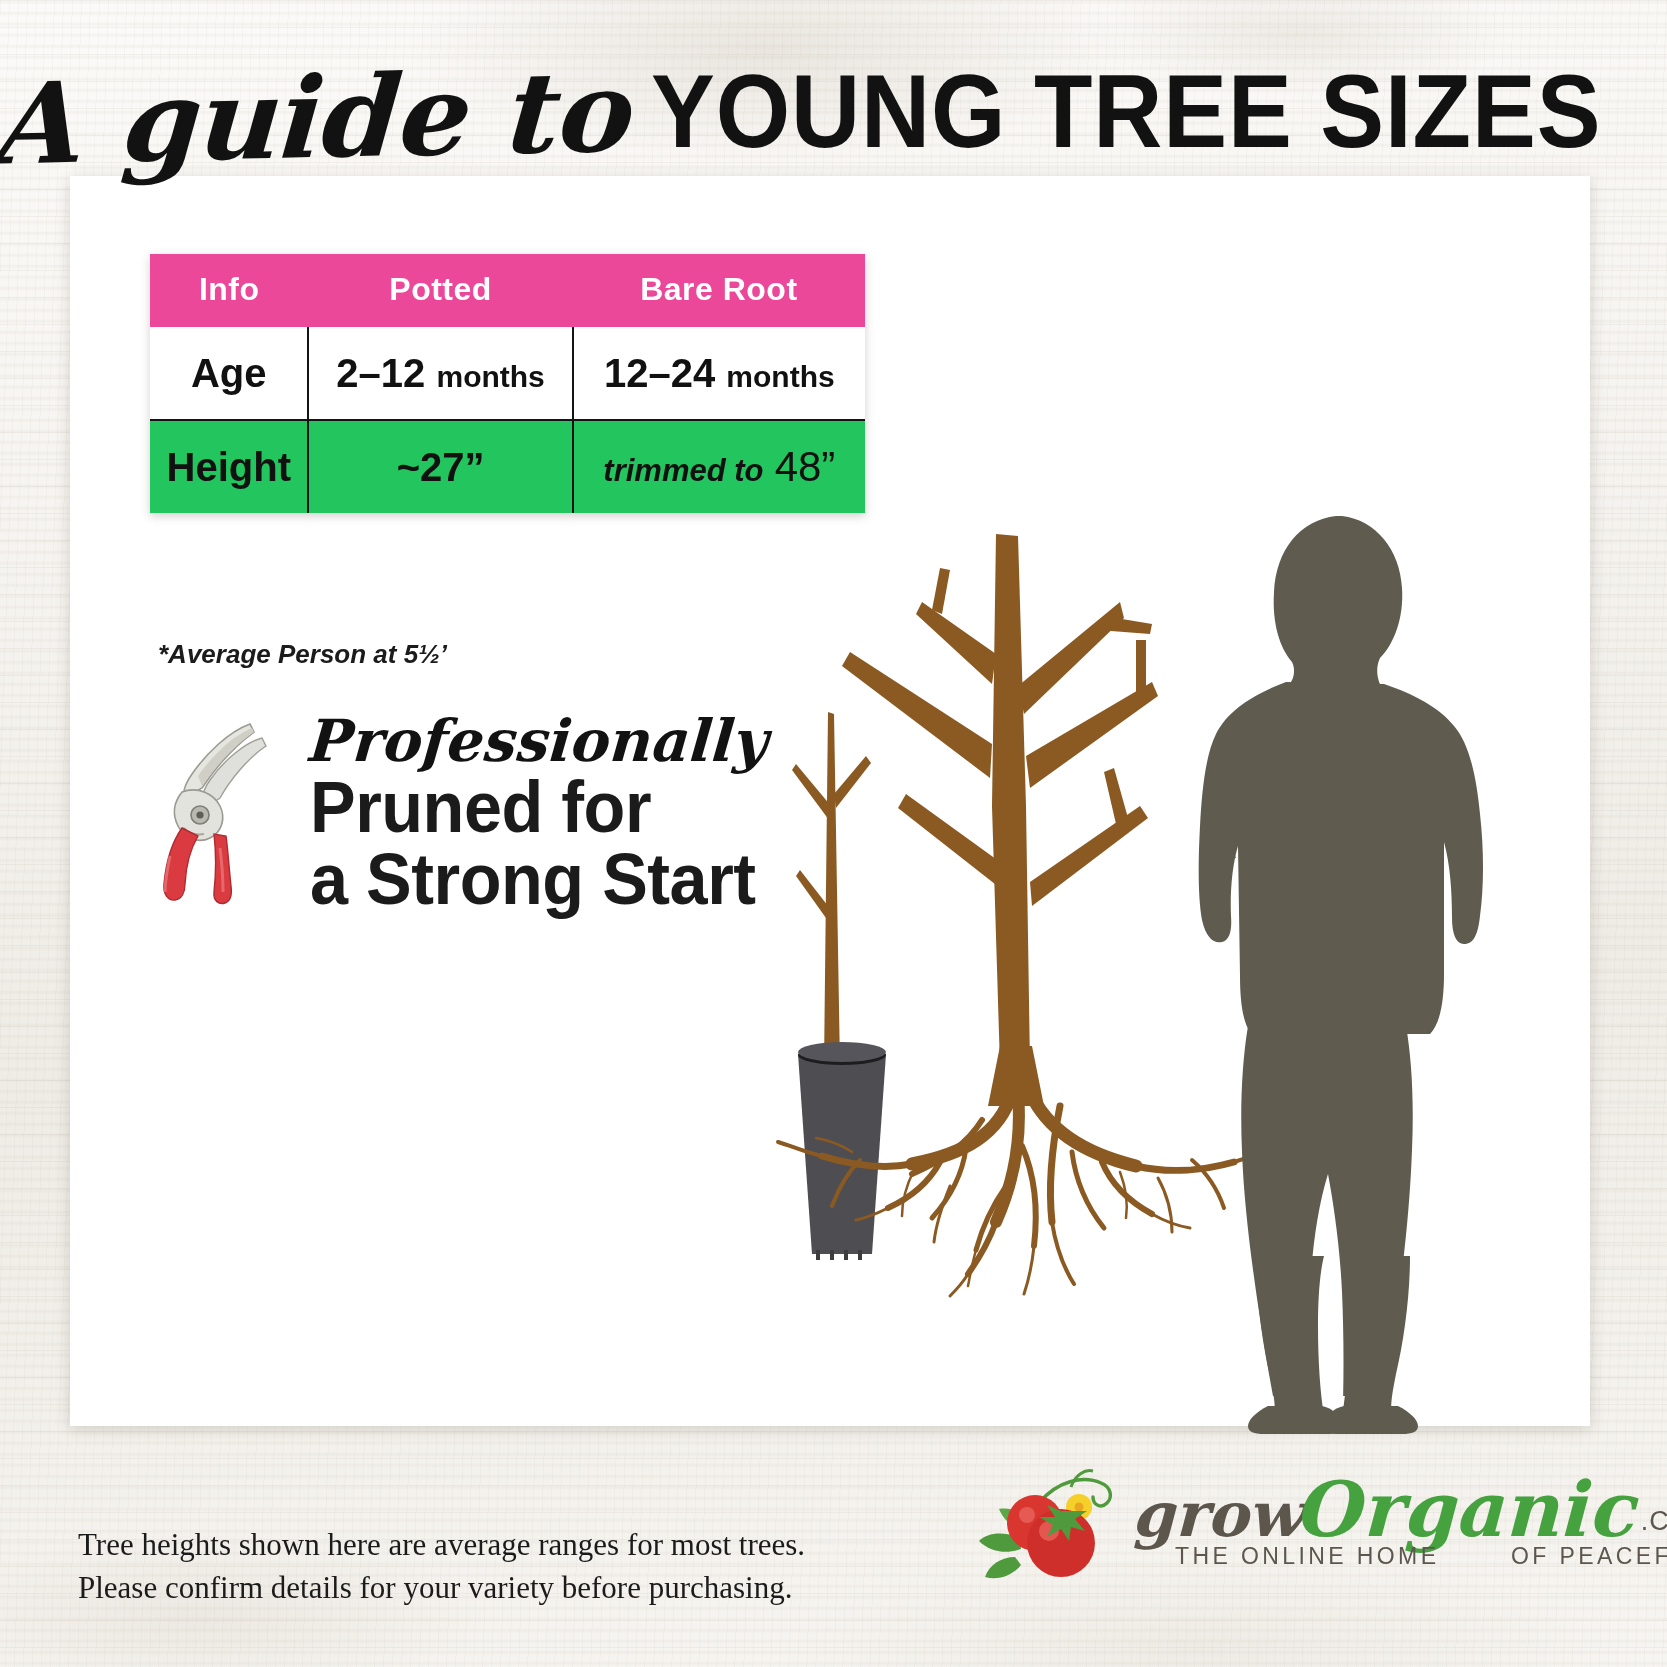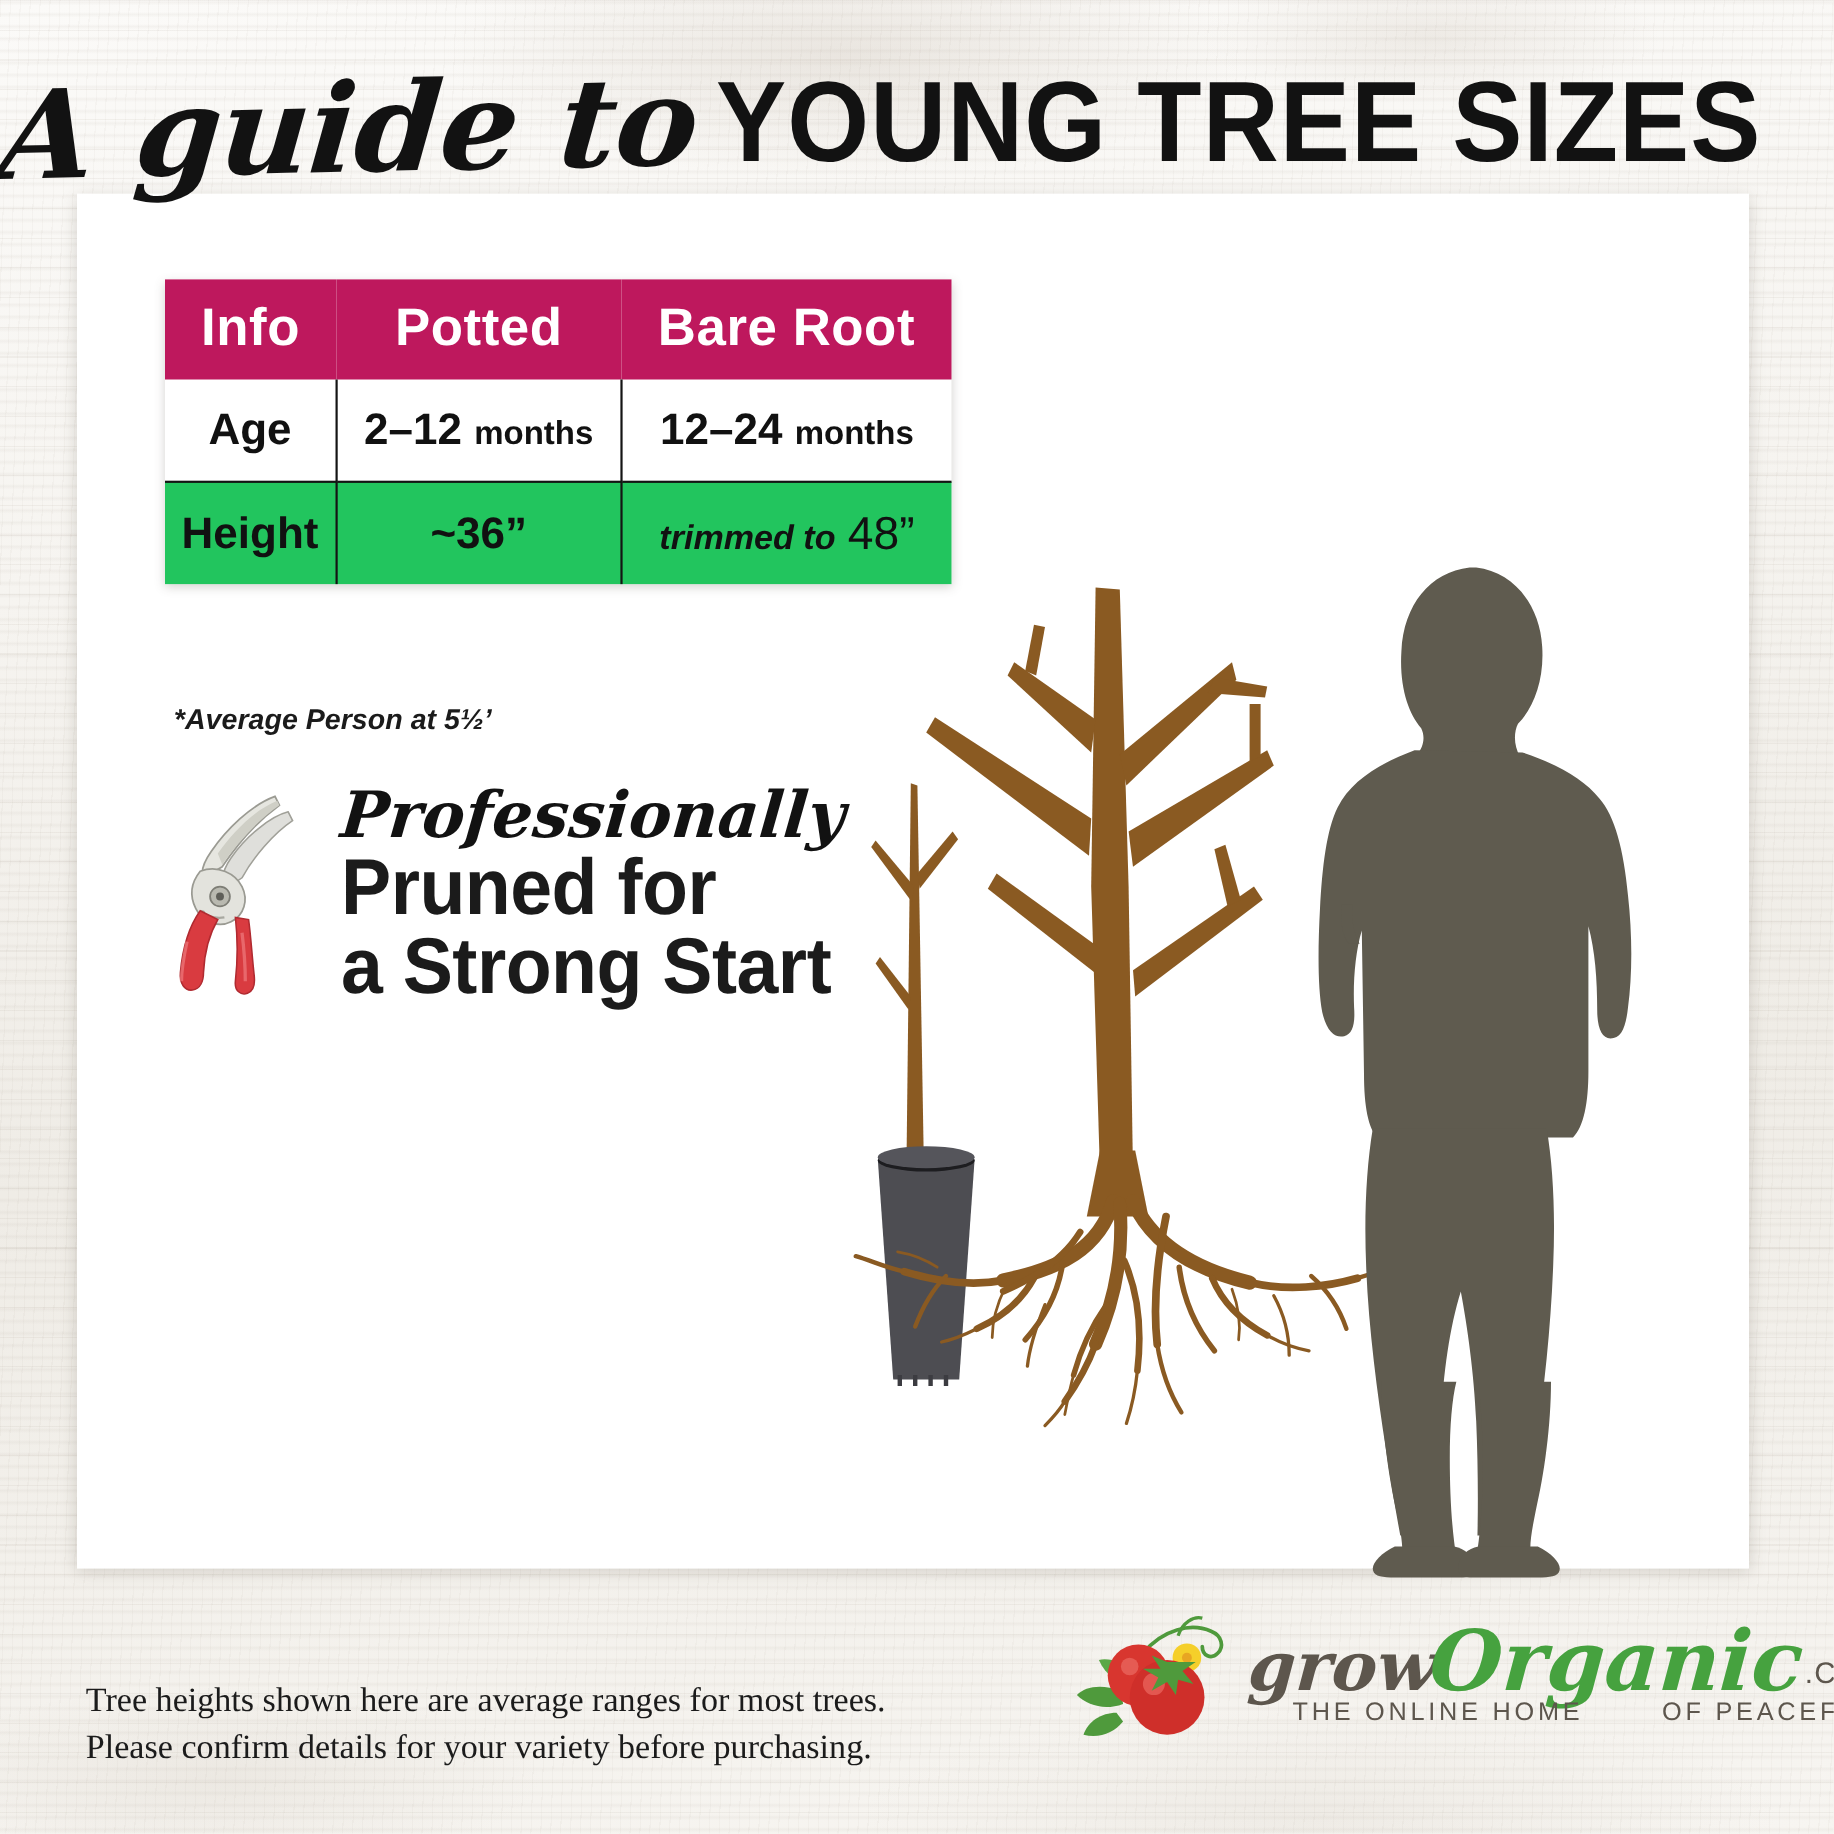--- a/index.html
+++ b/index.html
@@ -70,23 +70,23 @@
   }
 
   
   #sizetable{
     position:absolute;left:80px;top:78px;width:715px;
     border-collapse:collapse;
     box-shadow:0 3px 9px rgba(80,72,64,.25);
     background:#fff;
   }
   #sizetable th{
-    background:#be185d;color:#fff;
+    background:#ec4899;color:#fff;
     font-family:"Liberation Sans Narrow","Liberation Sans",sans-serif;
-    font-weight:bold;font-size:48px;padding:17px 6px 19px;
+    font-weight:bold;font-size:32px;padding:17px 6px 19px;
     letter-spacing:.5px;border:none;
   }
   #sizetable td{
     border:2px solid #141414;
     text-align:center;height:90px;
     font-family:"Liberation Sans Narrow","Liberation Sans",sans-serif;
     color:#111;
   }
   #sizetable tr.alt td{background:#22c55e;}
   #sizetable td.rowhead{font-weight:bold;font-size:40px;}
@@ -173,21 +173,21 @@
       </tr>
     </thead>
     <tbody>
       <tr>
         <td class="rowhead">Age</td>
         <td class="val"><span>2–12</span> <span class="unit">months</span></td>
         <td class="val"><span>12–24</span> <span class="unit">months</span></td>
       </tr>
       <tr class="alt">
         <td class="rowhead">Height</td>
-        <td class="val">~36”</td>
+        <td class="val">~27”</td>
         <td class="val"><span class="ital">trimmed to</span> <span class="big">48”</span></td>
       </tr>
     </tbody>
   </table>
 
   <div id="tablenote">*Average Person at 5½’</div>
 
   <svg id="shears" viewBox="0 0 130 190">
 
     <path d="M92 8 C70 16 48 38 34 58 C27 68 24 76 27 82 L44 72 C56 54 74 32 96 16 Z" fill="#e6e6e0" stroke="#9b9b93" stroke-width="1.6"></path>

